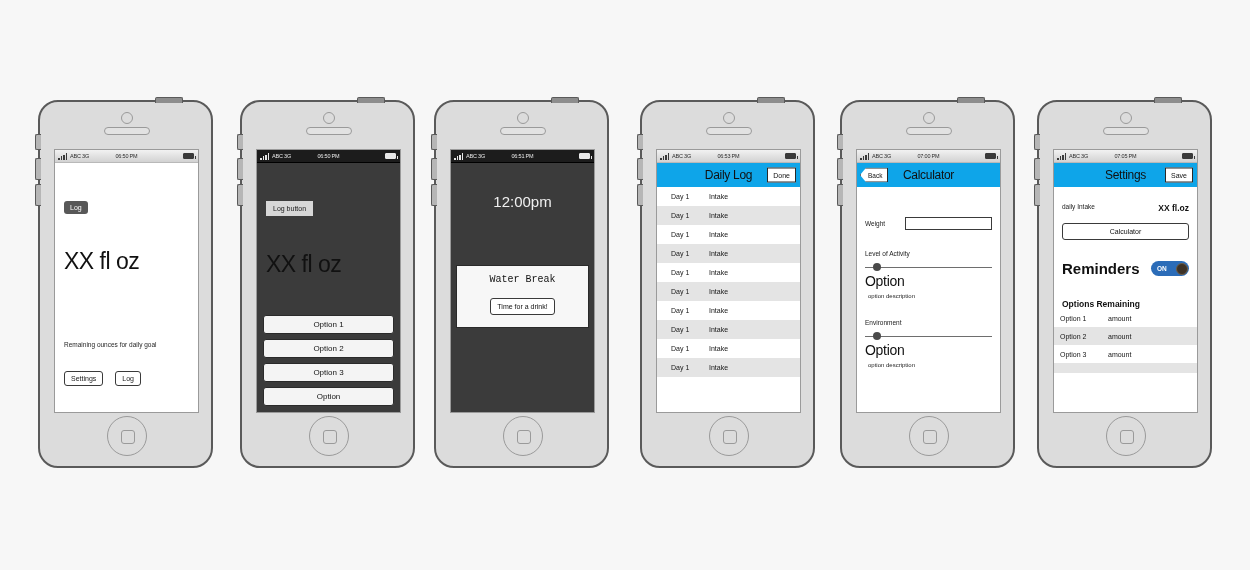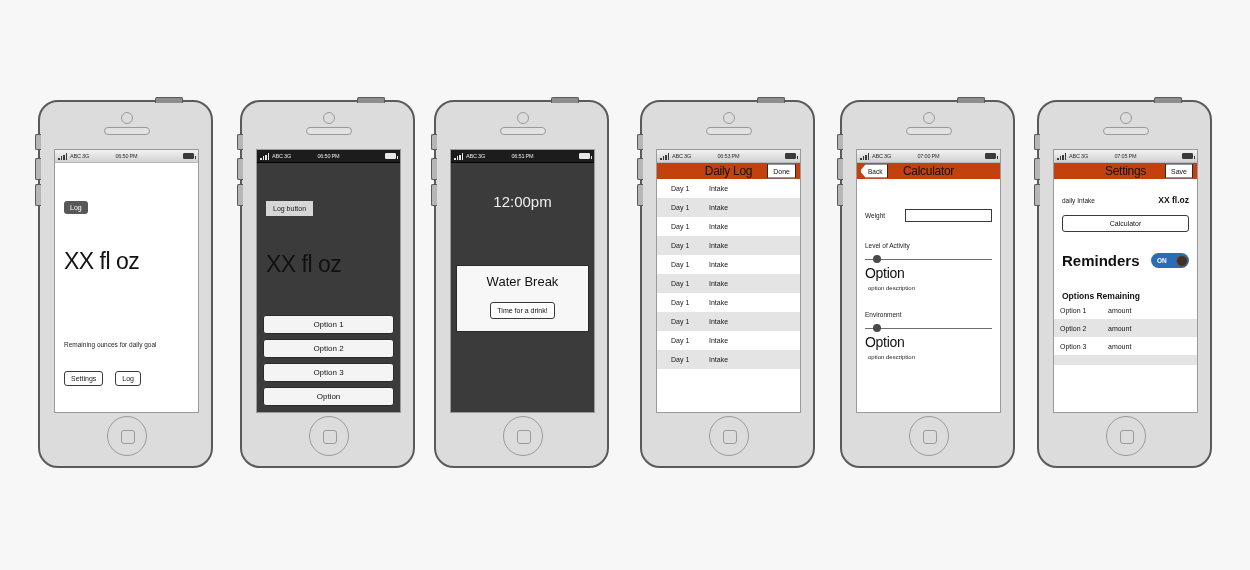--- a/index.html
+++ b/index.html
@@ -142,31 +142,31 @@
   
   .lock-time{
     position:absolute;top:30px;left:0;right:0;text-align:center;
     font-size:15px;color:#efefef;
   }
   .alert{
     position:absolute;left:5px;right:5px;top:102px;
     background:#f7f7f7;border:1px solid #2a2a2a;
     padding:8px 0 12px;text-align:center;
   }
-  .alert-title{font-size:13px;color:#111;}
+  .alert-title{font-size:10px;color:#111;font-family:Liberation Mono, monospace;}
   .alert-btn{
     display:inline-block;margin-top:13px;
     background:#fff;border:1px solid #3a3a3a;border-radius:3px;
     font-size:7px;padding:4px 6px;color:#111;
   }
 
   
   .navbar{
-    position:relative;height:16px;
-    background:#c2410c;
+    position:relative;height:24px;
+    background:#0ea5e9;
     display:flex;align-items:center;justify-content:center;
     box-sizing:border-box;
   }
   .nav-title{font-size:12px;color:#111;letter-spacing:-.3px;}
   .nav-right{
     position:absolute;right:4px;top:50%;transform:translateY(-50%);
     background:#fff;border:1px solid #2a2a2a;
     font-size:7px;padding:3px 5px;color:#111;
   }
   .nav-back{
@@ -201,21 +201,21 @@
   }
   .slider-knob{
     position:absolute;top:1px;width:8px;height:8px;border-radius:50%;
     background:#4a4a4a;
   }
   .opt-big{font-size:14px;color:#111;margin-top:1px;letter-spacing:-.3px;}
   .opt-desc{font-size:6px;color:#262626;margin-top:4px;padding-left:3px;}
 
   
   .set{position:relative;padding:0 8px;box-sizing:border-box;}
-  .set-row1{display:flex;align-items:center;justify-content:space-between;margin-top:16px;}
+  .set-row1{display:flex;justify-content:space-between;margin-top:16px;}
   .set-lbl{font-size:6.5px;color:#1a1a1a;}
   .set-val{font-size:8.5px;font-weight:bold;color:#111;}
   .calc-btn{
     margin-top:10px;width:100%;box-sizing:border-box;
     background:#fff;border:1px solid #3a3a3a;border-radius:3px;
     font-size:7px;padding:4px 0;text-align:center;color:#111;
   }
   .rem-row{display:flex;align-items:center;justify-content:space-between;margin-top:20px;}
   .rem-lbl{font-size:15px;font-weight:bold;color:#111;}
   .toggle{

